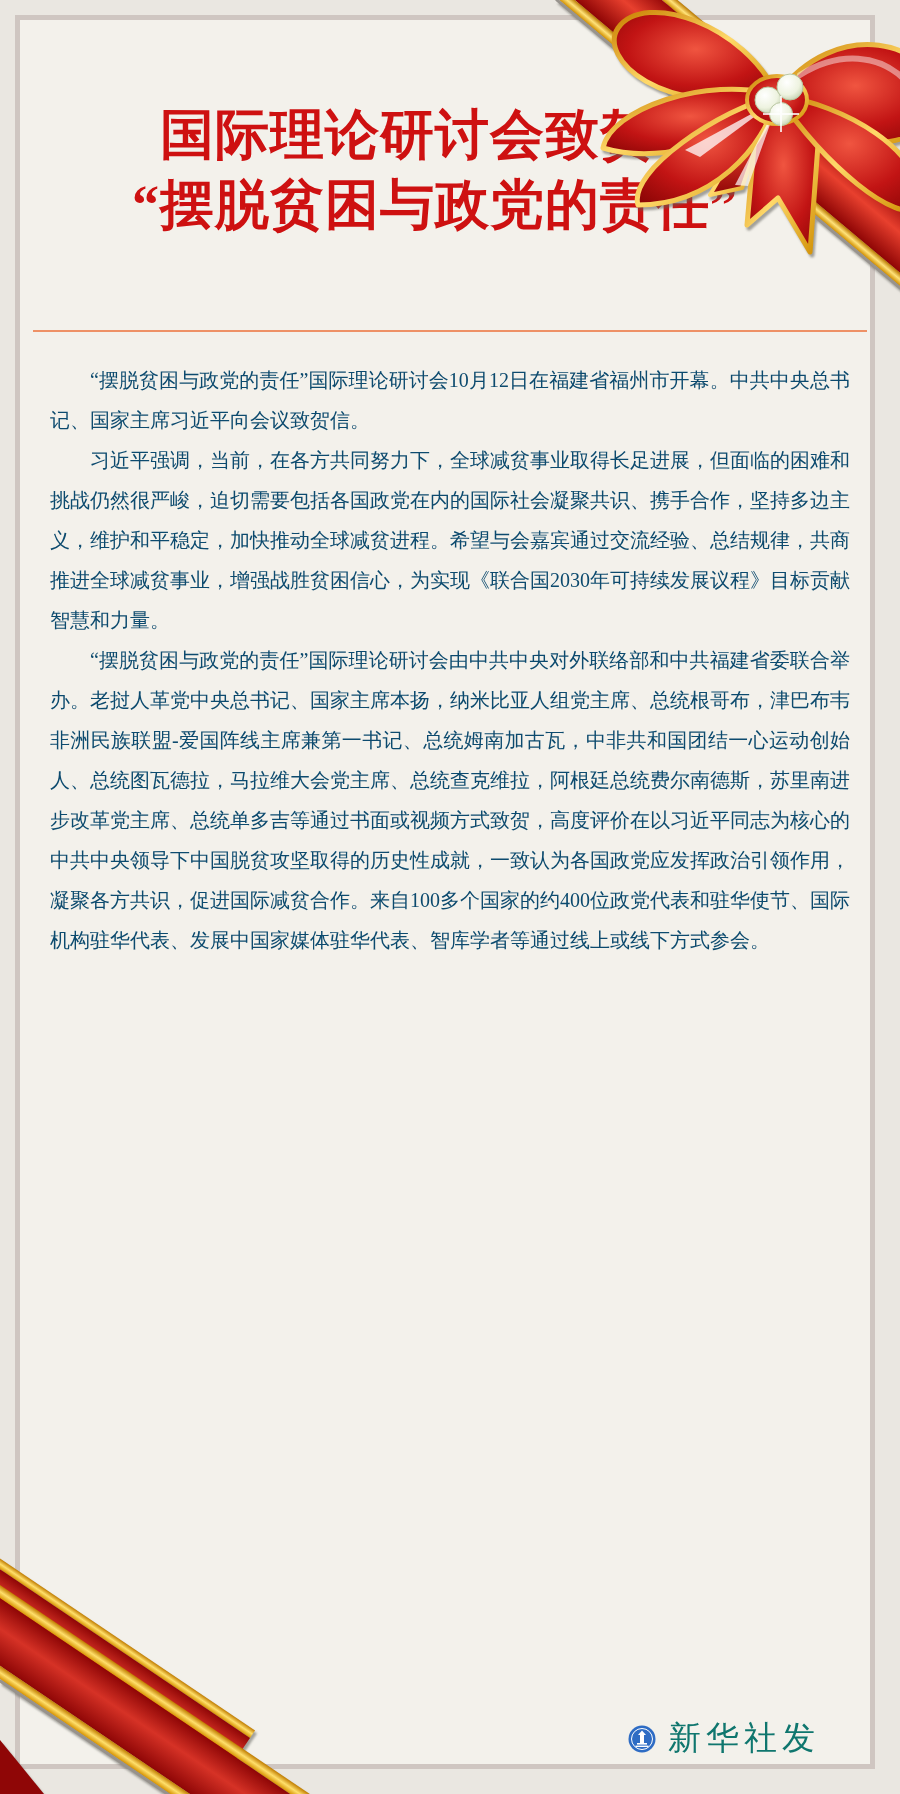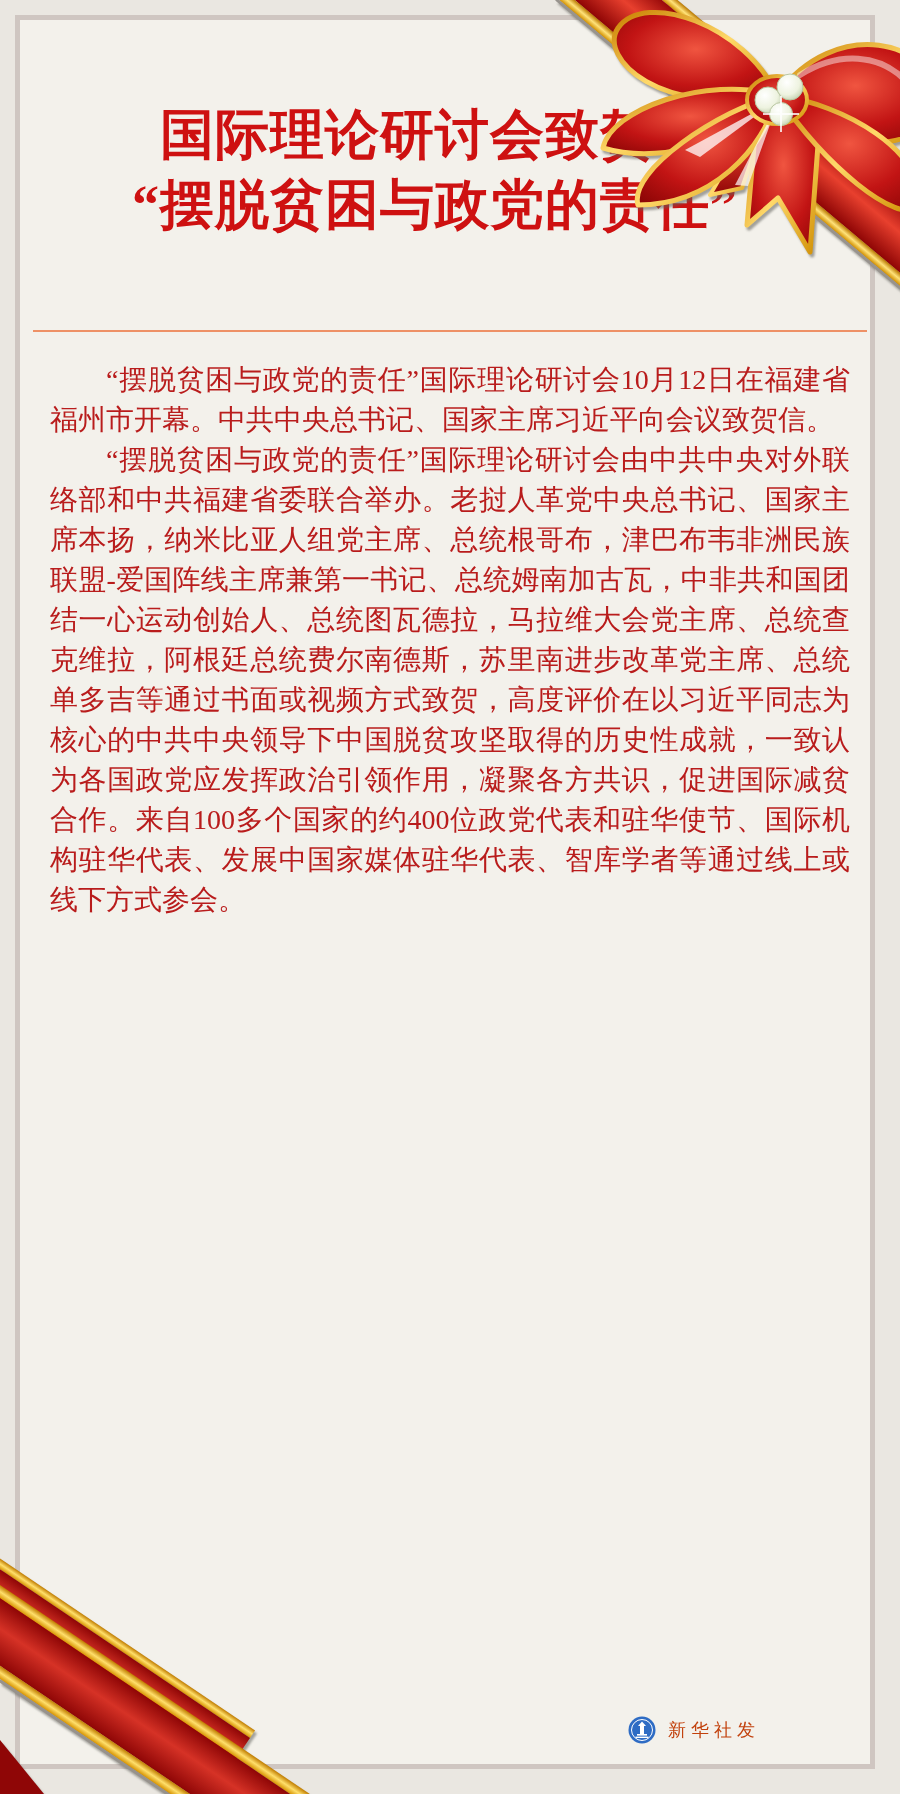--- a/index.html
+++ b/index.html
@@ -16,30 +16,30 @@
     position:absolute;top:100px;left:0;width:870px;z-index:3;
     text-align:center;color:#ce1111;font-weight:bold;
     font-size:54px;line-height:70px;letter-spacing:1px;
   }
   .divider{
     position:absolute;top:330px;left:33px;width:834px;height:2px;
     background:#ee9166;z-index:2;
   }
   .article{
     position:absolute;top:360px;left:50px;width:800px;z-index:2;
-    font-size:28px;line-height:40px;color:#b91c1c;text-align:justify;
+    font-size:20px;line-height:40px;color:#0c4a6e;text-align:justify;
   }
   .article p{margin:0;text-indent:2em;}
   .credit{
     position:absolute;left:628px;top:1716px;z-index:3;
     display:flex;align-items:center;gap:12px;
   }
   .credit-text{
     font-family:"Liberation Sans", sans-serif;
-    font-size:18px;color:#c2410c;letter-spacing:5px;
+    font-size:33px;color:#0f766e;letter-spacing:5px;
   }
   .bow-decoration{
     position:absolute;top:0;right:0;width:390px;height:350px;z-index:5;
     filter:drop-shadow(2px 3px 1px rgba(95,95,90,.55));
   }
   .ribbon-decoration{
     position:absolute;left:0;bottom:0;width:430px;height:250px;z-index:5;
     filter:drop-shadow(2px 3px 1px rgba(95,95,90,.55));
   }
 </style>
@@ -50,20 +50,21 @@
 
 <div class="title-block">
   <div>国际理论研讨会致贺信</div>
   <div>“摆脱贫困与政党的责任”</div>
 </div>
 
 <div class="divider"></div>
 
 <div class="article">
   <p>“摆脱贫困与政党的责任”国际理论研讨会10月12日在福建省福州市开幕。中共中央总书记、国家主席习近平向会议致贺信。</p>
+  <p>习近平强调，当前，在各方共同努力下，全球减贫事业取得长足进展，但面临的困难和挑战仍然很严峻，迫切需要包括各国政党在内的国际社会凝聚共识、携手合作，坚持多边主义，维护和平稳定，加快推动全球减贫进程。希望与会嘉宾通过交流经验、总结规律，共商推进全球减贫事业，增强战胜贫困信心，为实现《联合国2030年可持续发展议程》目标贡献智慧和力量。</p>
   <p>“摆脱贫困与政党的责任”国际理论研讨会由中共中央对外联络部和中共福建省委联合举办。老挝人革党中央总书记、国家主席本扬，纳米比亚人组党主席、总统根哥布，津巴布韦非洲民族联盟-爱国阵线主席兼第一书记、总统姆南加古瓦，中非共和国团结一心运动创始人、总统图瓦德拉，马拉维大会党主席、总统查克维拉，阿根廷总统费尔南德斯，苏里南进步改革党主席、总统单多吉等通过书面或视频方式致贺，高度评价在以习近平同志为核心的中共中央领导下中国脱贫攻坚取得的历史性成就，一致认为各国政党应发挥政治引领作用，凝聚各方共识，促进国际减贫合作。来自100多个国家的约400位政党代表和驻华使节、国际机构驻华代表、发展中国家媒体驻华代表、智库学者等通过线上或线下方式参会。</p>
 </div>
 
 <svg class="bow-decoration" viewBox="0 0 390 350" xmlns="http://www.w3.org/2000/svg" aria-hidden="true">
   <defs>
     <linearGradient id="goldLin" x1="0" y1="0" x2="0" y2="1">
       <stop offset="0" stop-color="#b97700"></stop>
       <stop offset="0.5" stop-color="#ffe27a"></stop>
       <stop offset="1" stop-color="#d18f00"></stop>
     </linearGradient>

